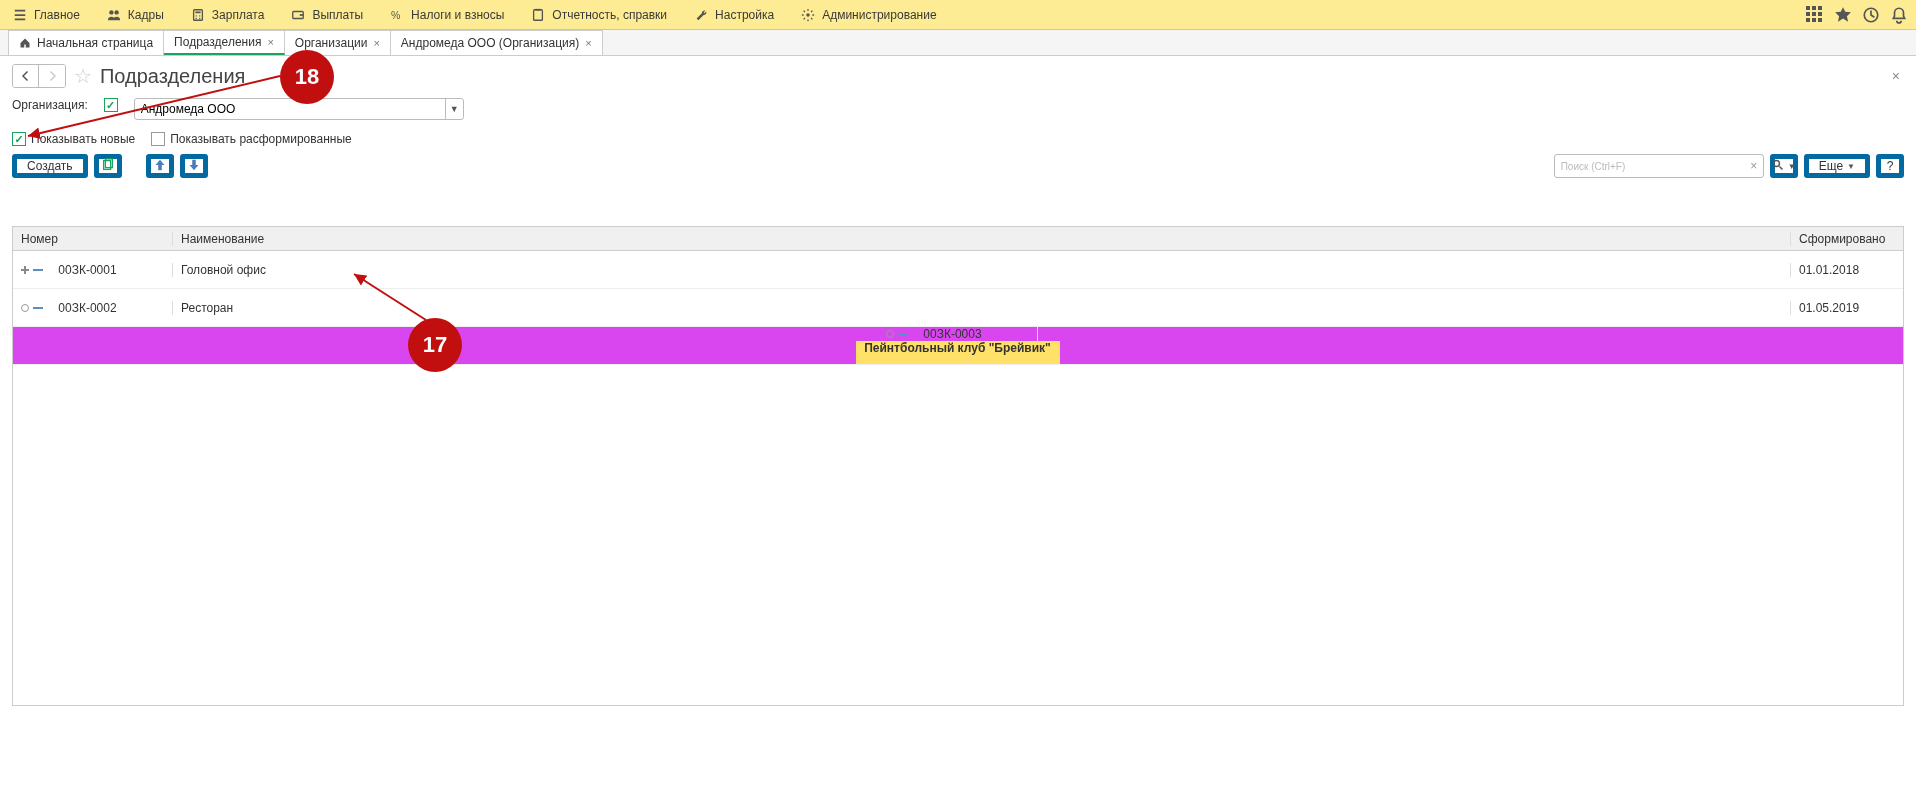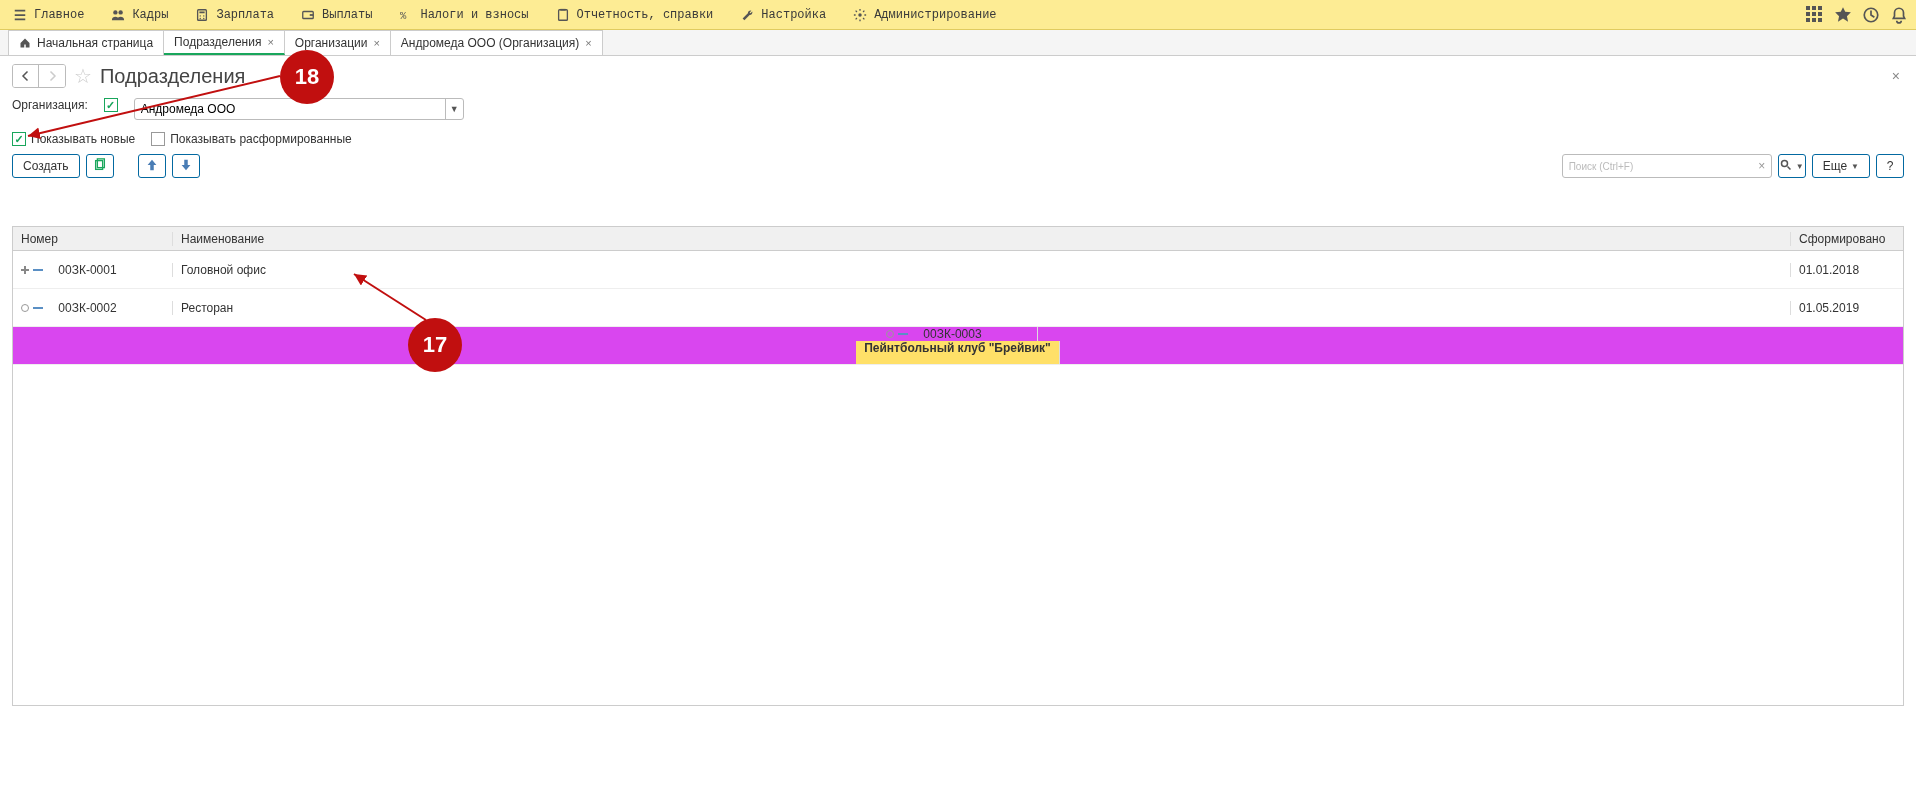--- a/index.html
+++ b/index.html
@@ -1,20 +1,20 @@
 <!DOCTYPE html>
 <html><head>
 <meta charset="utf-8">
 <style>
   * { box-sizing: border-box; margin: 0; padding: 0; }
   body { font-family: Arial, sans-serif; font-size: 12px; color: #333; background: #fff; width: 1916px; }
   
   
   .topbar { background: #fdec94; height: 30px; display: flex; align-items: center; padding: 0 8px; border-bottom: 1px solid #e0cb60; }
-  .topbar-left { display: flex; align-items: center; gap: 18px; flex: 1; font-family: Liberation Mono, monospace; }
+  .topbar-left { display: flex; align-items: center; gap: 18px; flex: 1; }
   .menu-item { display: flex; align-items: center; gap: 6px; cursor: pointer; padding: 0 4px; }
   .menu-item .ico { width: 16px; height: 16px; display: flex; align-items: center; justify-content: center; color: #5a5a5a; }
   .menu-item span.lbl { color: #3a3a3a; }
   .topbar-right { display: flex; align-items: center; gap: 10px; }
   .topbar-right .ico { width: 18px; height: 18px; color: #555; cursor: pointer; }
   .apps-grid { display: grid; grid-template-columns: repeat(3, 4px); grid-template-rows: repeat(3, 4px); gap: 2px; }
   .apps-grid div { background: #555; }
 
   
   .tabbar { background: #f5f5f5; height: 26px; border-bottom: 1px solid #ccc; display: flex; align-items: stretch; padding-left: 8px; }
@@ -41,21 +41,21 @@
   .checkbox.unchecked { border-color: #999; }
   .select-box { display: flex; align-items: center; border: 1px solid #bbb; border-radius: 3px; height: 22px; width: 330px; }
   .select-box input { flex: 1; border: none; padding: 0 6px; font-size: 12px; outline: none; background: transparent; }
   .select-box .dd { width: 18px; height: 100%; border-left: 1px solid #bbb; display: flex; align-items: center; justify-content: center; cursor: pointer; font-size: 9px; color: #555; }
 
   .check-row { display: flex; align-items: center; gap: 16px; margin-bottom: 8px; }
   .check-item { display: flex; align-items: center; gap: 5px; }
 
   
   .toolbar { display: flex; align-items: center; gap: 6px; margin-bottom: 6px; }
-  .btn { height: 24px; border: 1px solid #0369a1; background: #fff; border-radius: 3px; padding: 0 10px; display: flex; align-items: center; cursor: pointer; font-size: 12px; gap: 4px; }
+  .btn { height: 24px; border: 5px solid #0369a1; background: #fff; border-radius: 3px; padding: 0 10px; display: flex; align-items: center; cursor: pointer; font-size: 12px; gap: 4px; }
   .btn.icon-only { padding: 0; width: 28px; justify-content: center; }
   .toolbar-spacer { flex: 1; }
   .search-box { display: flex; align-items: center; border: 1px solid #bbb; border-radius: 3px; height: 24px; width: 210px; }
   .search-box input { flex: 1; border: none; padding: 0 6px; font-size: 10px; outline: none; color: #ef4444; }
   .search-box input::placeholder { color: #bbb; }
   .search-box .clear { width: 18px; text-align: center; color: #999; cursor: pointer; }
 
   
   .table-wrap { border: 1px solid #ccc; margin-top: 48px; }
   .thead { display: flex; background: #f0f0f0; border-bottom: 1px solid #ccc; height: 24px; align-items: center; }

